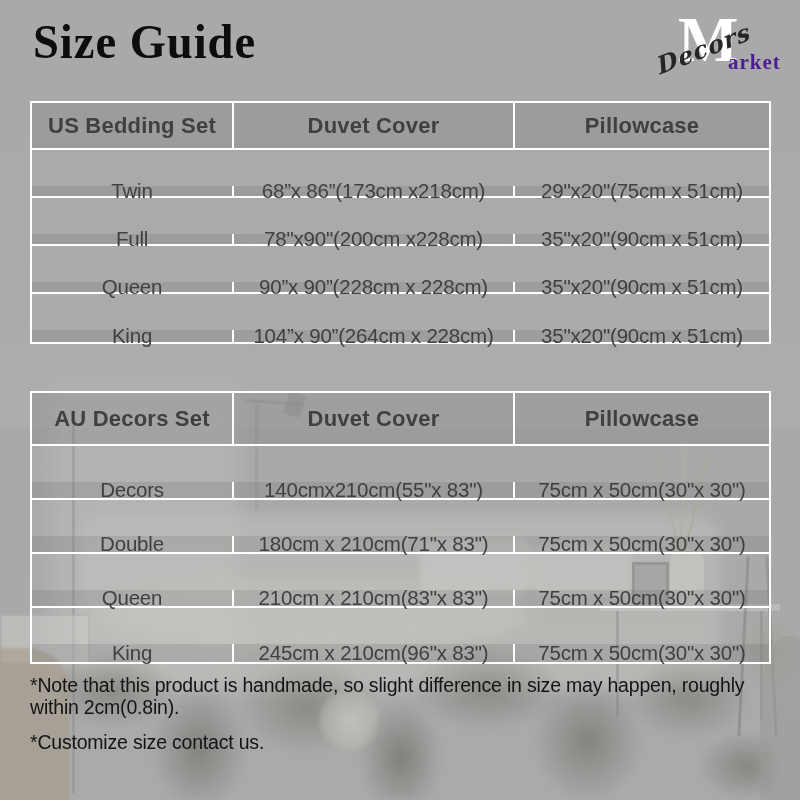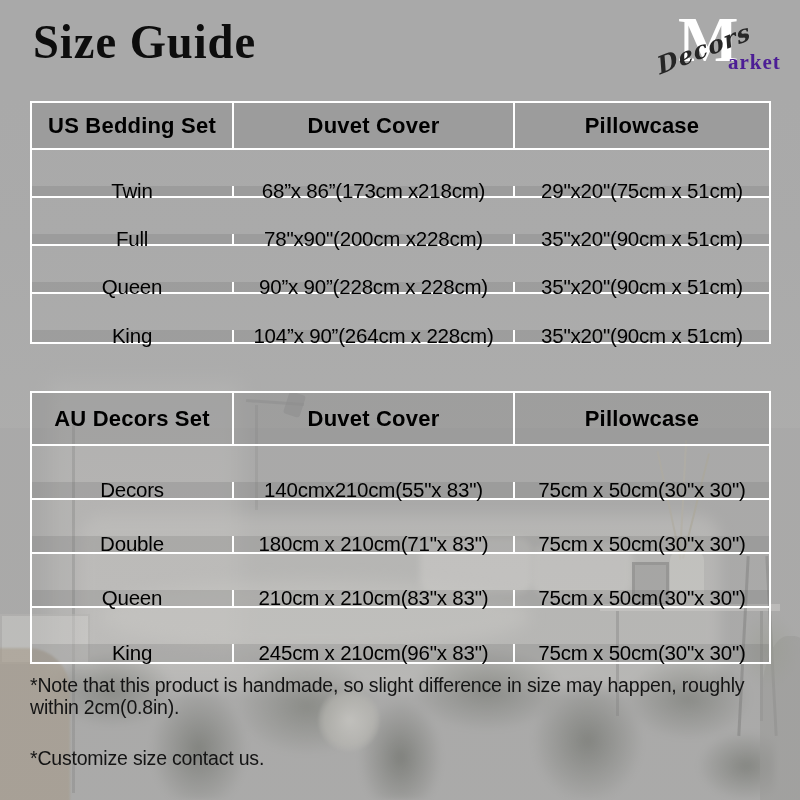--- a/index.html
+++ b/index.html
@@ -88,30 +88,30 @@
     position:absolute; left:30px; width:741px;
     display:grid; grid-template-columns:202px 281px 254px;
     border:2px solid #ffffff;
   }
   .table-us { top:101px; grid-template-rows:47px 48px 48px 48px 48px; }
   .table-au { top:391px; grid-template-rows:53px 54px 54px 54px 54px; }
   .size-table > div {
     display:flex; align-items:center; justify-content:center;
     background:rgba(108,108,108,.22);
     border-right:2px solid #ffffff; border-bottom:2px solid #ffffff;
-    color:#000000; white-space:nowrap;
+    color:#404040; white-space:nowrap;
   }
   .size-table > div:nth-child(3n) { border-right:none; }
   .size-table > div:nth-last-child(-n+3) { border-bottom:none; }
   .th { font-weight:700; font-size:22px; letter-spacing:.2px; }
   .td { font-weight:400; font-size:20.5px; letter-spacing:-.2px;margin-top:36px; }
 
   .notes { position:absolute; left:30px; top:674px; width:744px;
     color:#141414; font-weight:400; font-size:19.5px; line-height:1.13; letter-spacing:-.2px; }
-  .note + .note { margin-top:29px; }
+  .note + .note { margin-top:13px; }
 </style>
 </head>
 <body>
 
 <div class="photo">
   <div class="ph-wall"></div>
   <div class="ph-window"></div>
   <div class="ph-pole-left"></div>
   <div class="ph-lamp-arm"></div>
   <div class="ph-lamp-head"></div>

